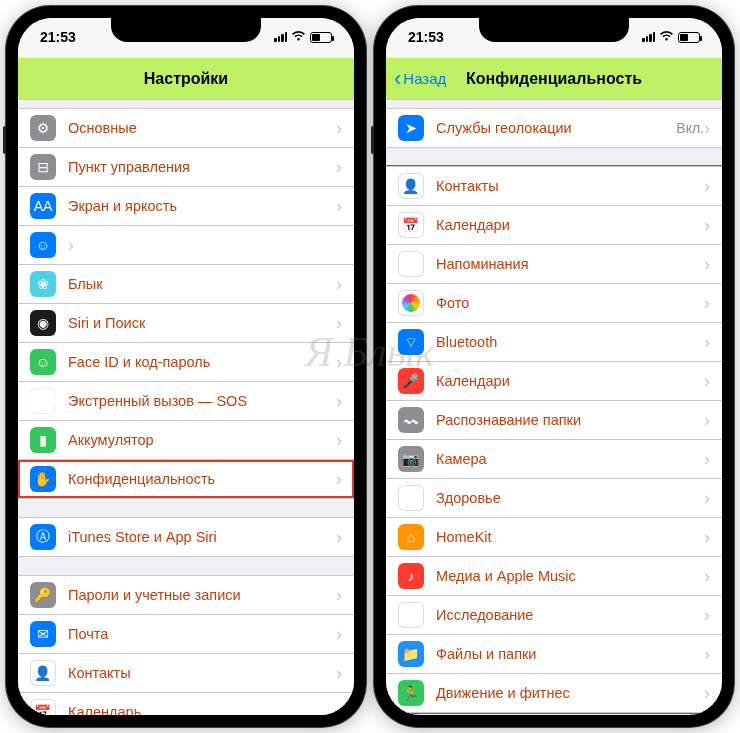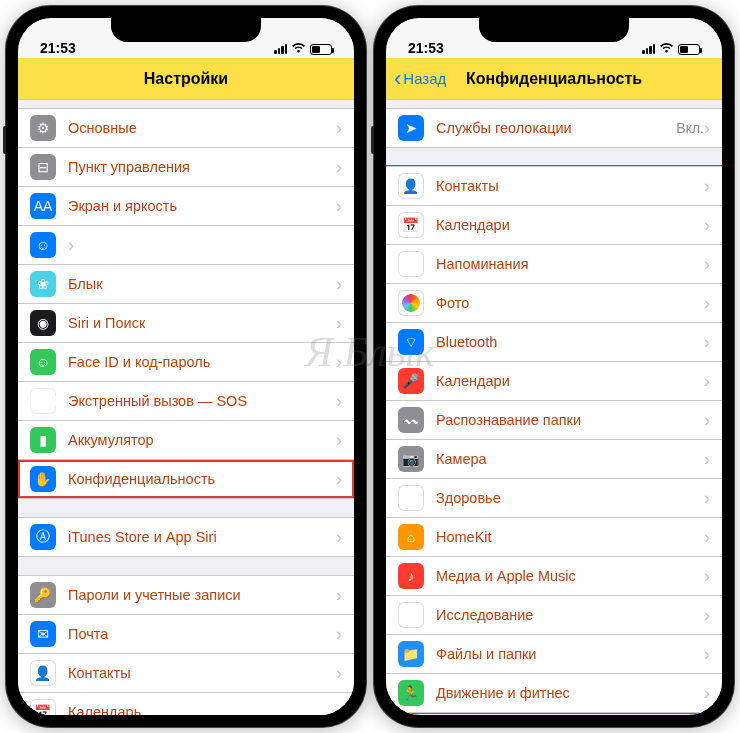--- a/index.html
+++ b/index.html
@@ -42,40 +42,40 @@
     background: #efeff4;
     border-radius: 34px;
     height: 100%;
     overflow: hidden;
     display: flex;
     flex-direction: column;
   }
   .status-bar {
     height: 40px;
     display: flex;
-    align-items: flex-end;
+    align-items: center;
     justify-content: space-between;
     padding: 0 22px 2px;
     font-size: 14px;
     font-weight: 600;
     background: #f7f7f8;
   }
   .status-icons { display: flex; gap: 4px; align-items: center; }
   .bars { display: inline-flex; gap: 1px; align-items: flex-end; }
   .bars i { width: 2.5px; background:#000; display:inline-block; border-radius:1px;}
   .bars i:nth-child(1){height:4px}.bars i:nth-child(2){height:6px}.bars i:nth-child(3){height:8px}.bars i:nth-child(4){height:10px}
   .wifi { font-size: 12px; }
   .battery {
     width: 22px; height: 11px; border:1px solid #000; border-radius:3px; position:relative;
   }
   .battery::after{content:"";position:absolute;right:-3px;top:3px;width:2px;height:5px;background:#000;border-radius:0 1px 1px 0;}
   .battery i{position:absolute;left:1px;top:1px;bottom:1px;width:40%;background:#000;border-radius:1px;}
 
   .nav-bar {
-    background: #fde047;
+    background: #bef264;
     border-bottom: 1px solid #c7c7cc;
     height: 42px;
     display: flex;
     align-items: center;
     justify-content: center;
     position: relative;
     padding: 0 10px;
   }
   .nav-title { font-size: 16px; font-weight: 600; }
   .nav-back {

